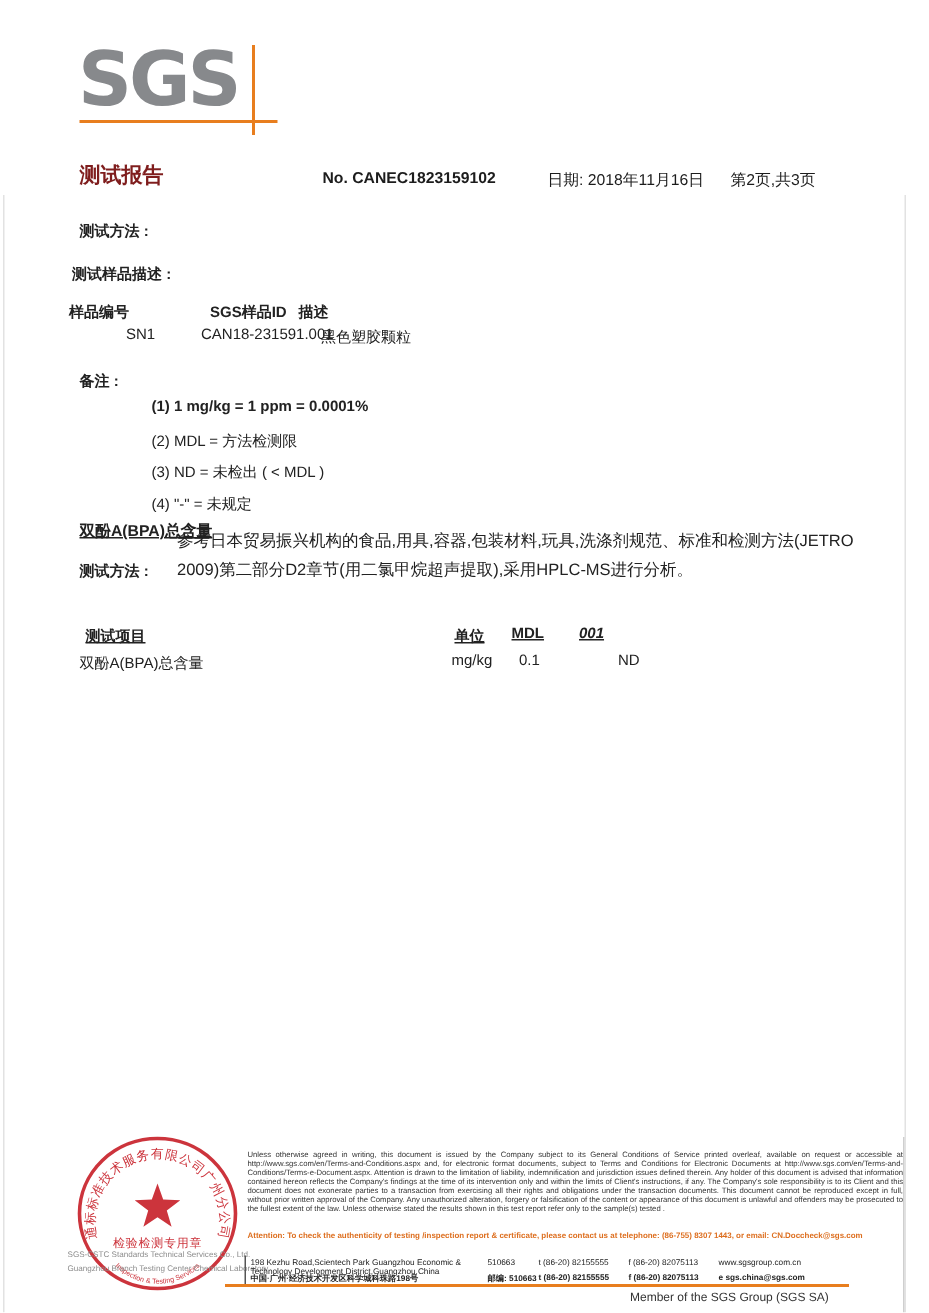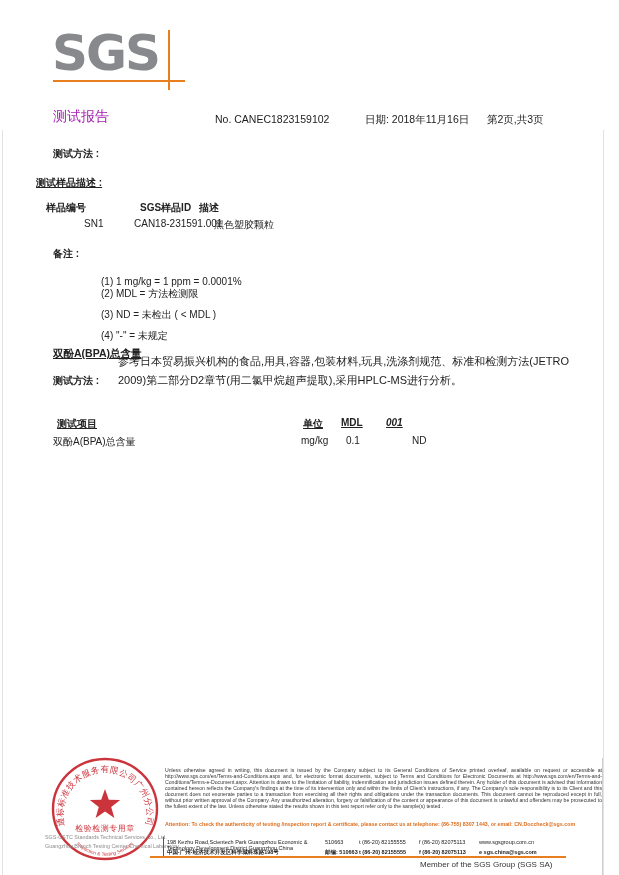--- a/index.html
+++ b/index.html
@@ -8,38 +8,38 @@
     font-family:"Liberation Sans","DejaVu Sans",sans-serif;color:#1c1c1c;
   }
   .abs{position:absolute;white-space:nowrap;}
   
   .edge{position:absolute;background:#e2e2e2;width:1px;}
   
   .logo-text{left:52px;top:28px;font-size:50px;line-height:50px;font-weight:bold;
     color:#87898c;letter-spacing:-2px;font-family:"DejaVu Sans",sans-serif;}
   .logo-vline{left:168px;top:30px;width:2px;height:60px;}
   .logo-hline{left:53px;top:80px;width:132px;height:2px;}
-  .report-title{left:53px;top:108px;font-size:14px;font-weight:normal;color:#a21caf;text-align:right;}
-  .report-no{left:215px;top:113px;font-size:10.5px;}
+  .report-title{left:53px;top:108px;font-size:14px;font-weight:bold;color:#7f1d1d;text-align:right;}
+  .report-no{left:215px;top:113px;font-size:10.5px;font-weight:bold;}
   .report-date{left:365px;top:113px;font-size:10.5px;}
   .report-page{left:487px;top:113px;font-size:10.5px;}
   
   .lbl{font-size:10px;font-weight:bold;color:#222;}
   .txt{font-size:10px;color:#222;}
   .sec-results{left:53px;top:147px;}
-  .sec-sampledesc{left:36px;top:176px;text-decoration:underline;}
+  .sec-sampledesc{left:48px;top:176px;}
   .st-h1{left:46px;top:201px;}
   .st-h2{left:140px;top:201px;}
   .st-h3{left:199px;top:201px;}
   .st-c1{left:84px;top:218px;}
   .st-c2{left:134px;top:218px;}
   .st-c3{left:214px;top:218px;}
   .sec-notes{left:53px;top:247px;}
   .note{left:101px;}
-  .n1{top:276px;}.n2{top:287px;}.n3{top:308px;}.n4{top:329px;}
+  .n1{top:266px;font-weight:bold;}.n2{top:287px;}.n3{top:308px;}.n4{top:329px;}
   .bpa-heading{left:53px;top:347px;font-size:10.5px;text-decoration:underline;}
   .method-label{left:53px;top:374px;}
   .method-text{left:118px;top:352px;width:468px;font-size:11px;line-height:19px;color:#222;white-space:normal;}
   .rt-h1{left:57px;top:417px;text-decoration:underline;}
   .rt-h2{left:303px;top:417px;text-decoration:underline;}
   .rt-h3{left:341px;top:417px;text-decoration:underline;}
   .rt-h4{left:386px;top:417px;text-decoration:underline;font-style:italic;}
   .rt-c1{left:53px;top:435px;}
   .rt-c2{left:301px;top:435px;}
   .rt-c3{left:346px;top:435px;}

